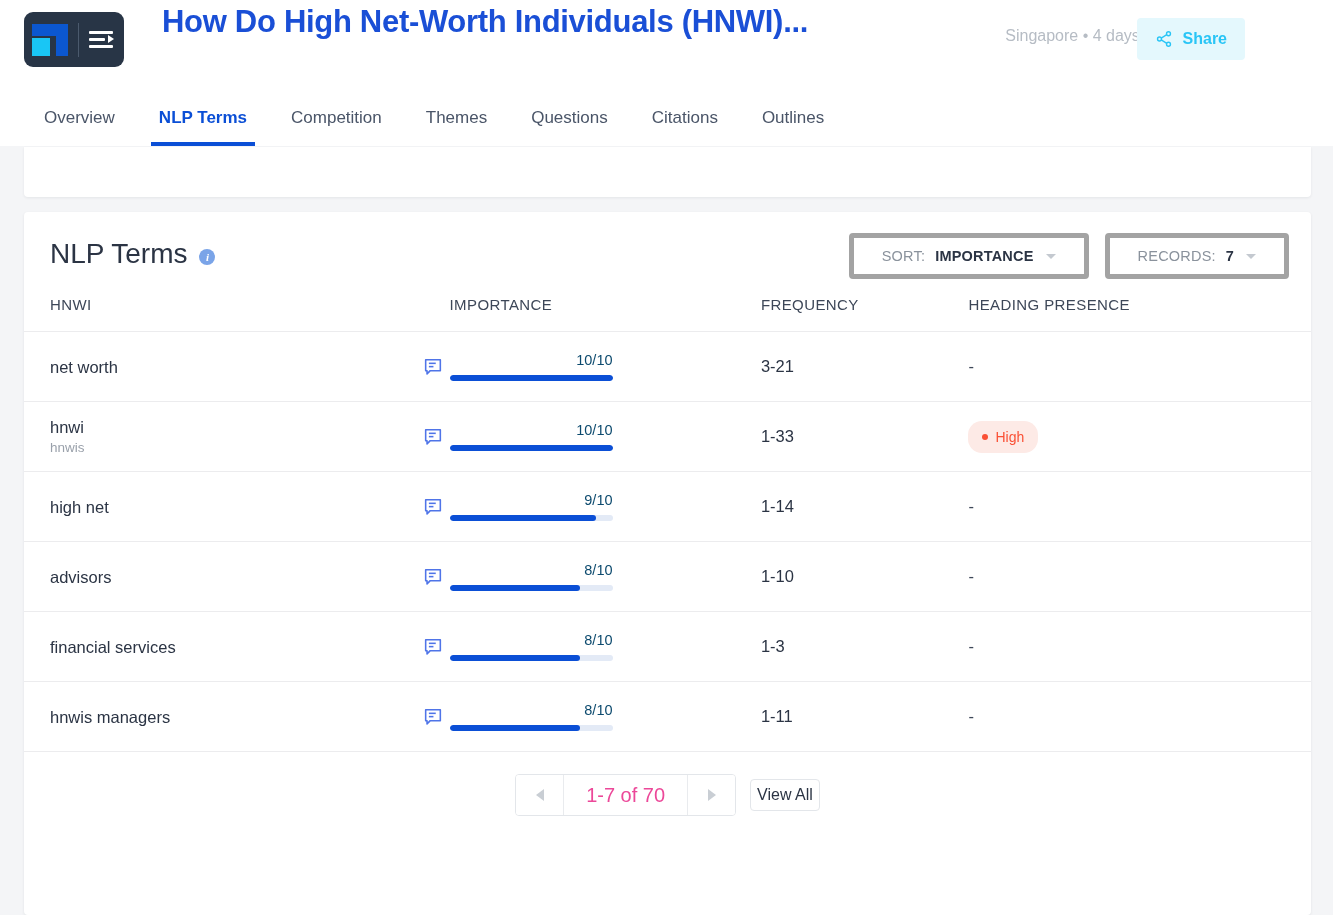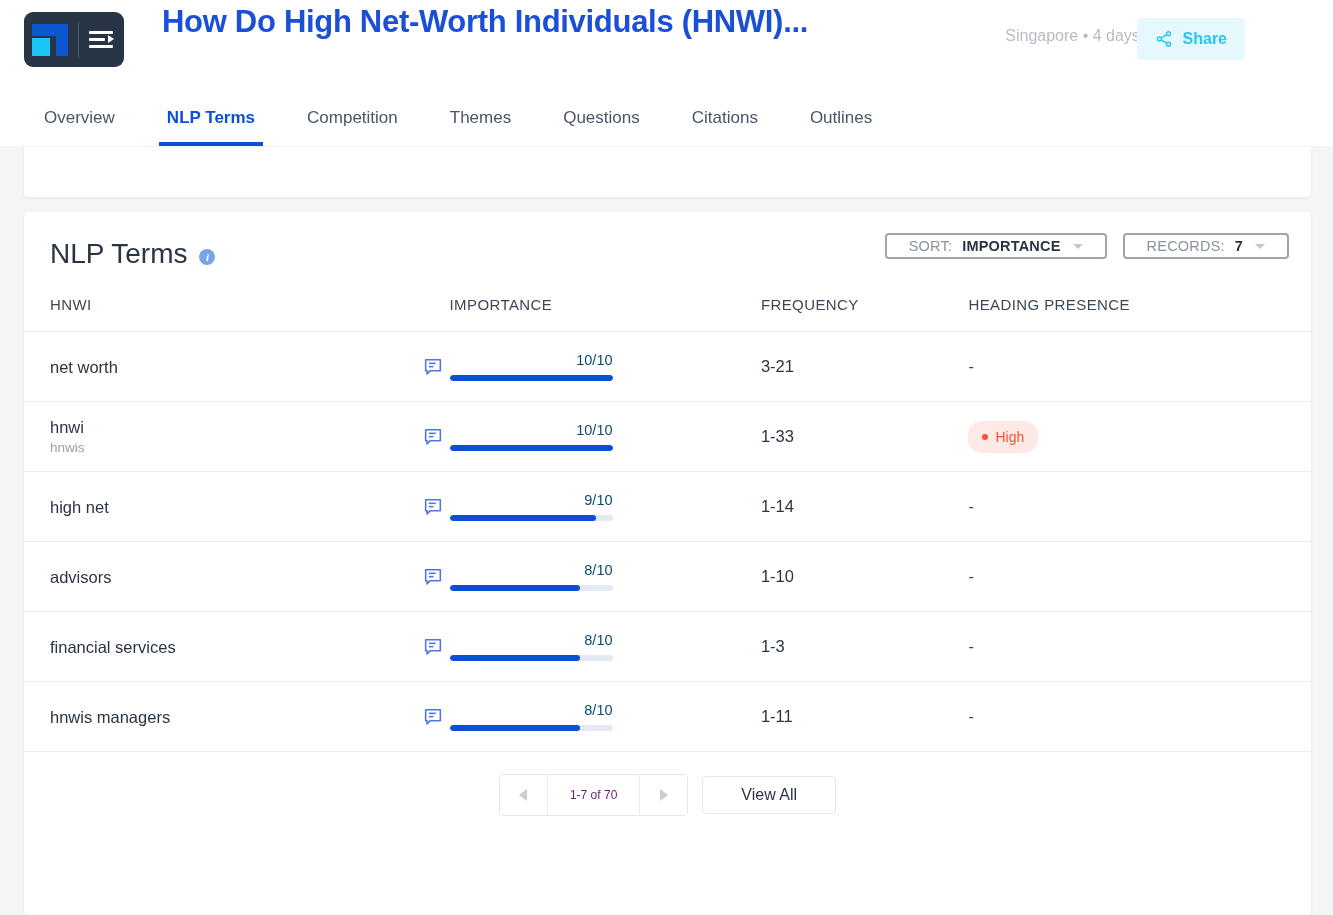--- a/index.html
+++ b/index.html
@@ -90,21 +90,21 @@
     font-size: 16px; font-weight: 700; color: #29c5f6;
   }
   .share-ico { width: 18px; height: 18px; display: block; }
 
   
   .tabs {
     position: absolute;
     left: 24px; bottom: 0;
     display: flex;
     align-items: flex-end;
-    gap: 12px;
+    gap: 4px;
   }
   .tab {
     font-size: 17px;
     color: #4a5568;
     padding: 0 20px 18px 20px;
     cursor: pointer;
     white-space: nowrap;
     position: relative;
   }
   .tab.active { color: #0b4fd6; font-weight: 700; }
@@ -150,25 +150,25 @@
     display: inline-flex; align-items: center; justify-content: center;
     margin-left: 12px; margin-top: 6px;
     font-family: "Liberation Serif", serif;
     cursor: pointer;
   }
   .head-controls {
     position: absolute; right: 22px; top: 21px;
     display: flex; gap: 16px;
   }
   .select-box {
-    border: 2px solid #a3a3a3;
+    border: 5px solid #a3a3a3;
     border-radius: 4px;
-    height: 26px;
+    height: 46px;
     display: flex; align-items: center; gap: 10px;
-    padding: 0 22px;
+    padding: 0 28px;
     cursor: pointer;
     background: #fff;
   }
   .select-box .sel-lbl { font-size: 14.5px; color: #8a929c; letter-spacing: .2px; }
   .select-box .sel-val { font-size: 14.5px; color: #2b3444; font-weight: 700; letter-spacing: .2px; }
   .chev {
     width: 0; height: 0;
     border-left: 5px solid transparent;
     border-right: 5px solid transparent;
     border-top: 5px solid #c4c9d0;
@@ -239,25 +239,25 @@
   .pg-btn {
     width: 48px; display: flex; align-items: center; justify-content: center;
     cursor: pointer; background: #fff;
   }
   .pg-btn.sep-r { border-right: 1px solid #e9ebee; }
   .pg-btn.sep-l { border-left: 1px solid #e9ebee; }
   .tri-l { width: 0; height: 0; border-right: 8px solid #c9ced4; border-top: 6px solid transparent; border-bottom: 6px solid transparent; }
   .tri-r { width: 0; height: 0; border-left: 8px solid #c9ced4; border-top: 6px solid transparent; border-bottom: 6px solid transparent; }
   .pg-label {
     display: flex; align-items: center; justify-content: center;
-    padding: 0 22px; font-size: 12px; color: #701a75; white-space: nowrap;
+    padding: 0 22px; font-size: 20px; color: #ec4899; white-space: nowrap;
   }
   .viewall {
     border: 1px solid #e3e6ea; border-radius: 4px;
-    height: 38px; display: flex; align-items: center; padding: 0 38px;
+    height: 32px; display: flex; align-items: center; padding: 0 6px;
     font-size: 16px; color: #2b3444; cursor: pointer; background: #fff;
   }
 </style>
 </head>
 <body>
 
 <div class="topbar">
 
   <div class="logo-box">
     <div class="logo-mark">

